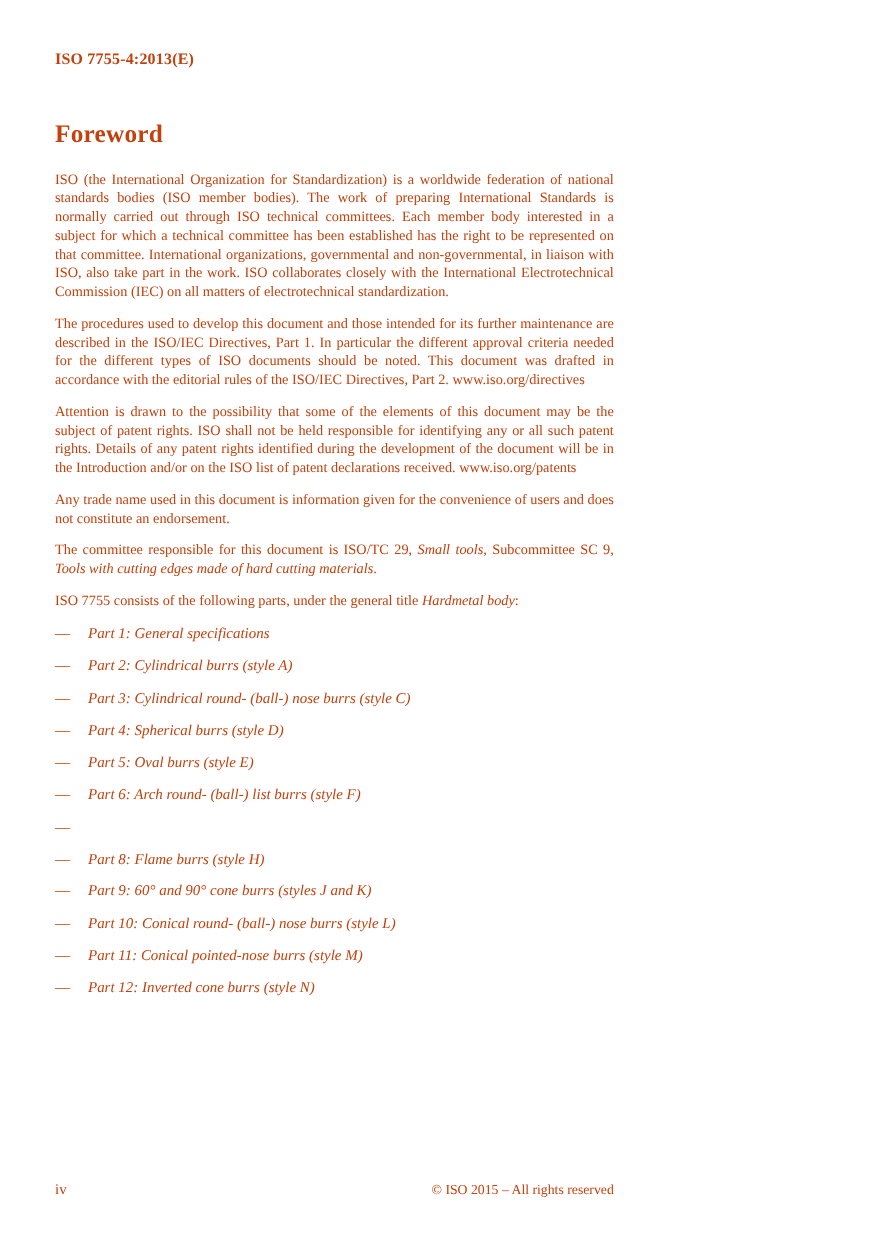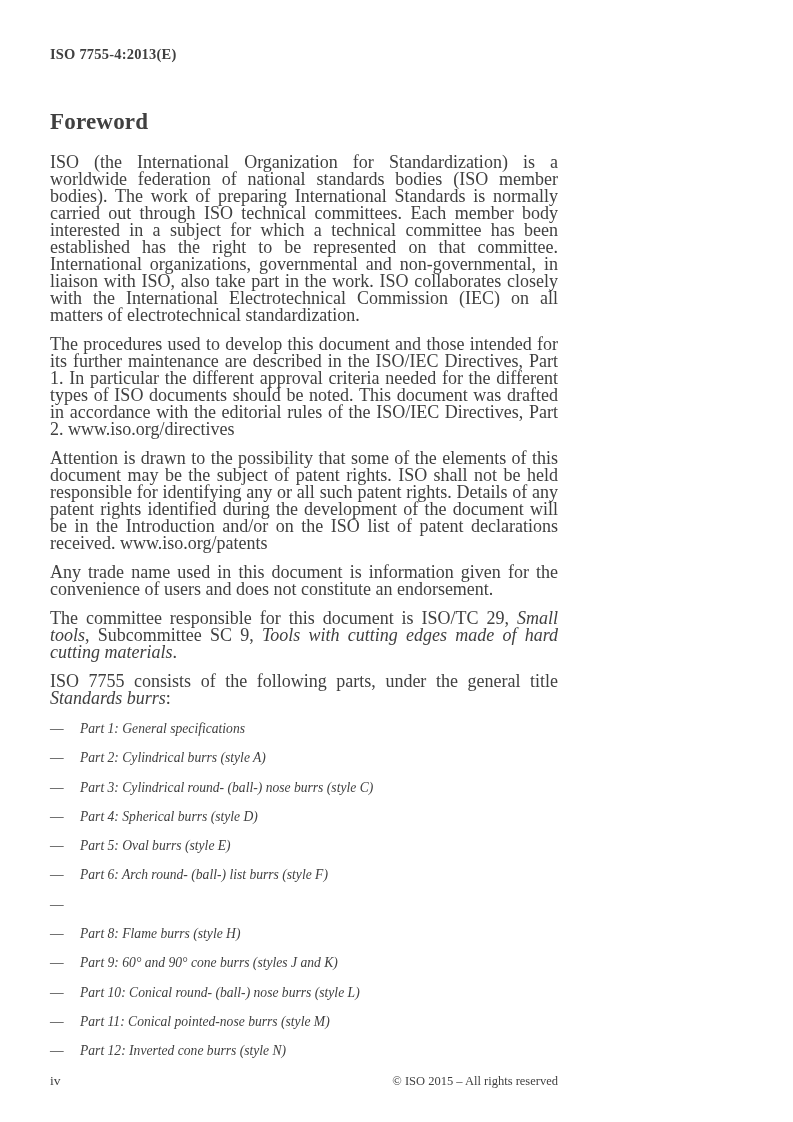--- a/index.html
+++ b/index.html
@@ -4,37 +4,37 @@
 <style>
   html, body { margin: 0; padding: 0; background: #ffffff; }
   .page {
     position: relative;
     width: 651px;
     height: 1122px;
     background: #ffffff;
     box-sizing: border-box;
     padding: 46px 93px 0 50px;
     font-family: "Liberation Serif", "DejaVu Serif", serif;
-    color: #404040;
+    color: #c2410c;
     overflow: hidden;
   }
   .doc-header {
     font-size: 14.5px;
     font-weight: bold;
     letter-spacing: 0.2px;
     margin: 0 0 0 0;
   }
   .foreword-title {
     font-size: 23px;
     font-weight: bold;
     margin: 46px 0 19px 0;
     letter-spacing: 0.2px;
   }
   .para {
-    font-size: 18px;
+    font-size: 13px;
     line-height: 17px;
     text-align: justify;
     margin: 0 0 12px 0;
   }
   .italic { font-style: italic; }
   .parts-list { margin-top: 13px; }
   .part-item {
     display: flex;
     font-size: 13.6px;
     line-height: 17px;
@@ -67,21 +67,21 @@
   <div class="doc-header">ISO 7755-4:2013(E)</div>
 
   <h1 class="foreword-title">Foreword</h1>
 
   <div>
       <p class="para"><span>ISO (the International Organization for Standardization) is a worldwide federation of national standards bodies (ISO member bodies). The work of preparing International Standards is normally carried out through ISO technical committees. Each member body interested in a subject for which a technical committee has been established has the right to be represented on that committee. International organizations, governmental and non-governmental, in liaison with ISO, also take part in the work. ISO collaborates closely with the International Electrotechnical Commission (IEC) on all matters of electrotechnical standardization.</span></p>
       <p class="para"><span>The procedures used to develop this document and those intended for its further maintenance are described in the ISO/IEC Directives, Part 1.  In particular the different approval criteria needed for the different types of ISO documents should be noted.  This document was drafted in accordance with the editorial rules of the ISO/IEC Directives, Part 2.  www.iso.org/directives</span></p>
       <p class="para"><span>Attention is drawn to the possibility that some of the elements of this document may be the subject of patent rights. ISO shall not be held responsible for identifying any or all such patent rights.  Details of any patent rights identified during the development of the document will be in the Introduction and/or on the ISO list of patent declarations received.  www.iso.org/patents</span></p>
       <p class="para"><span>Any trade name used in this document is information given for the convenience of users and does not constitute an endorsement.</span></p>
       <p class="para"><span>The committee responsible for this document is ISO/TC 29, </span><span class="italic">Small tools</span><span>, Subcommittee SC 9, </span><span class="italic">Tools with cutting edges made of hard cutting materials</span><span>.</span></p>
-      <p class="para"><span>ISO 7755 consists of the following parts, under the general title </span><span class="italic">Standards burrs</span><span>:</span></p>
+      <p class="para"><span>ISO 7755 consists of the following parts, under the general title </span><span class="italic">Hardmetal body</span><span>:</span></p>
     </div>
 
   <div class="parts-list">
       <div class="part-item">
         <span class="dash">—</span>
         <span class="part-label">Part 1: General specifications</span>
       </div>
       <div class="part-item">
         <span class="dash">—</span>
         <span class="part-label">Part 2: Cylindrical burrs (style A)</span>

